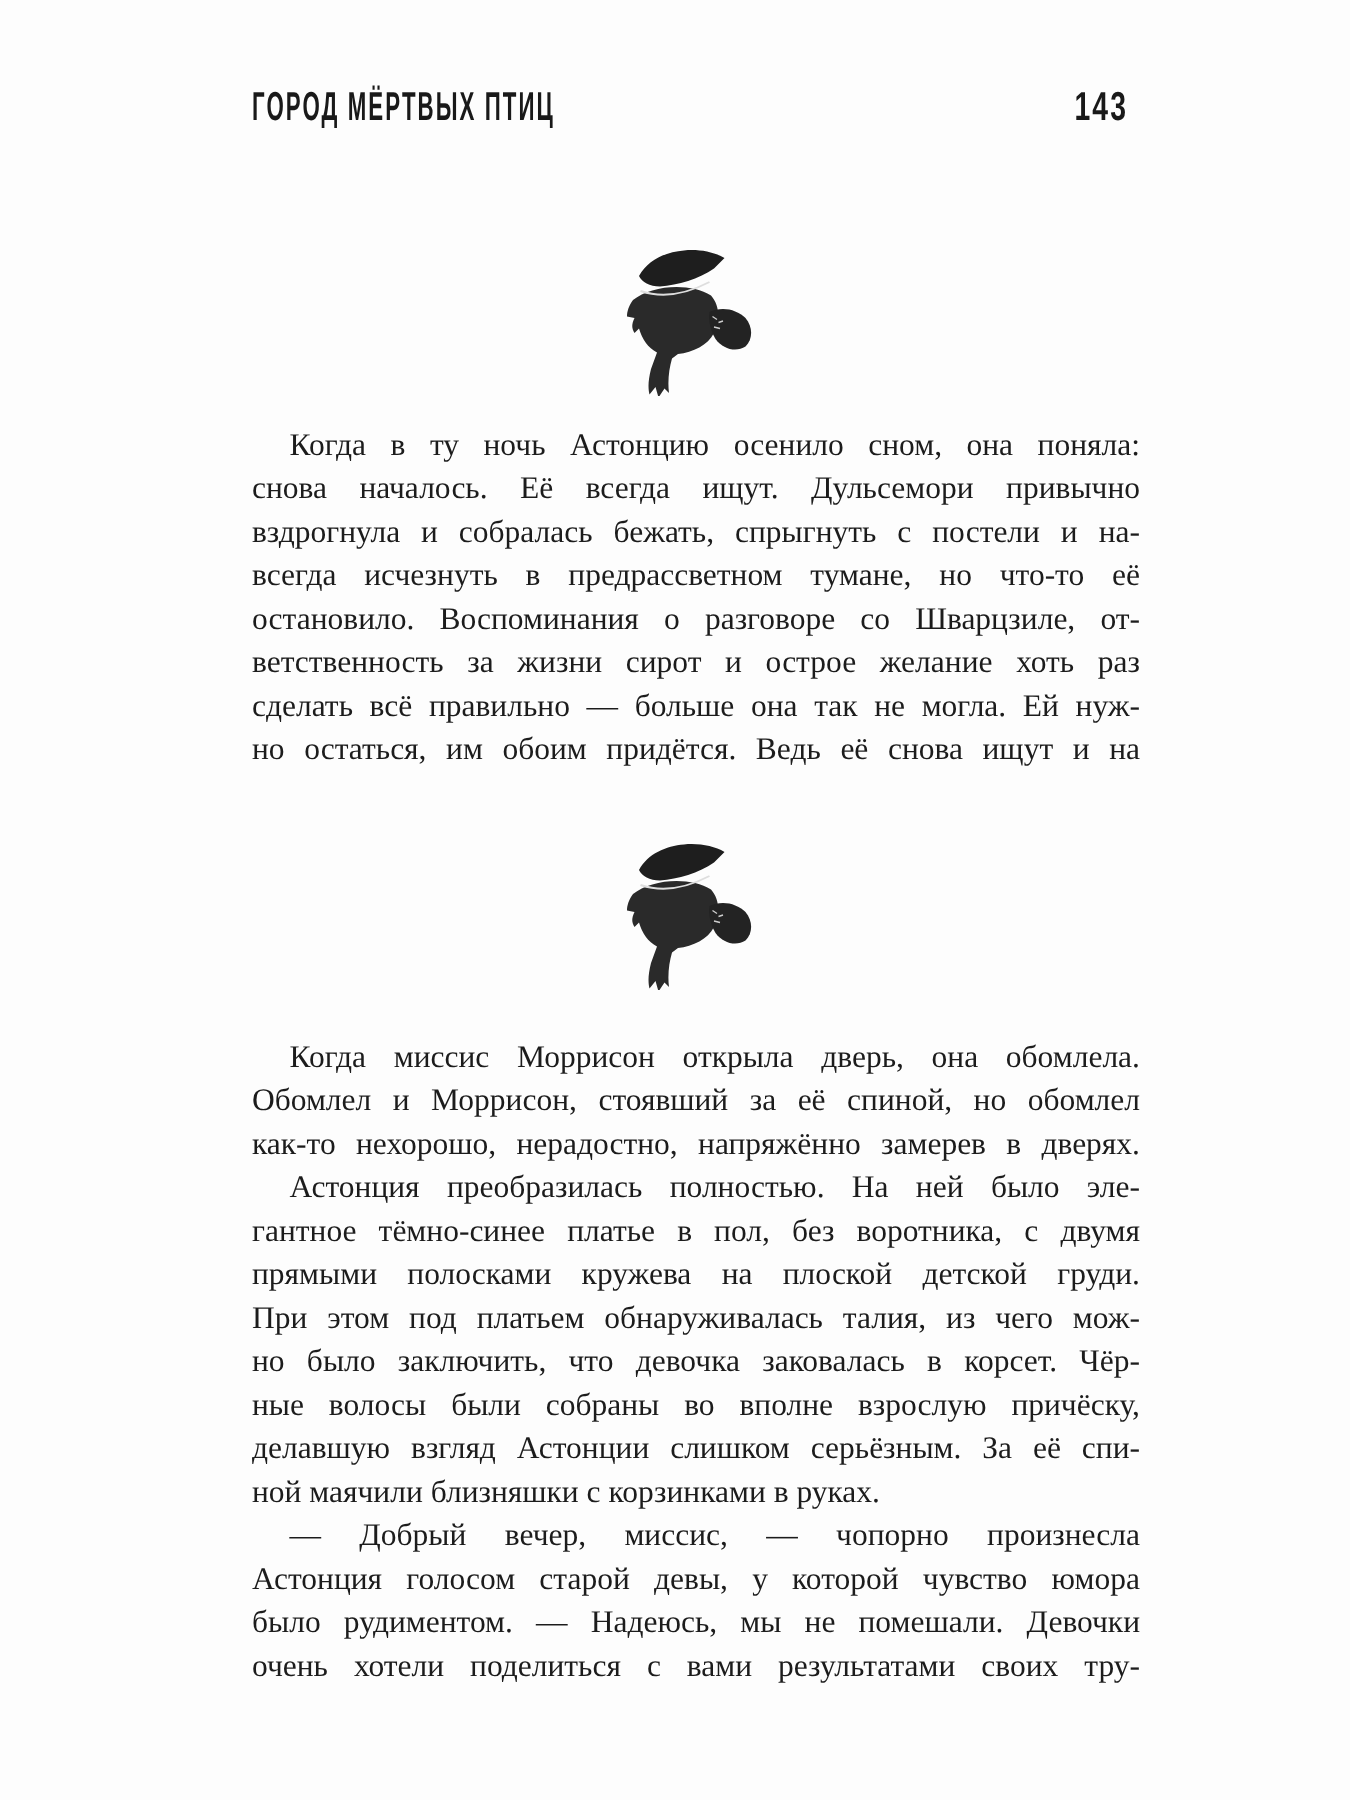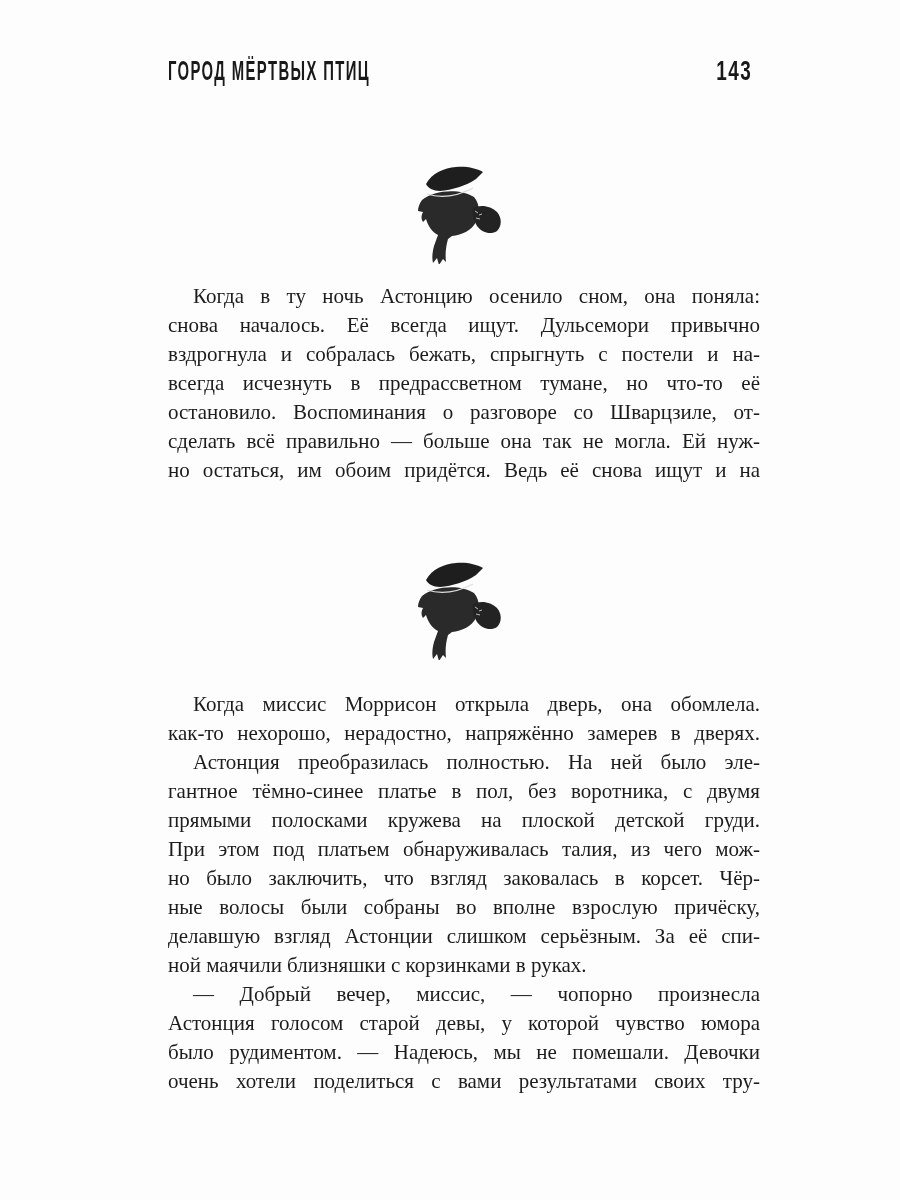--- a/index.html
+++ b/index.html
@@ -100,36 +100,38 @@
     <use href="#crow"></use>
   </svg>
 
   <div class="text-block text-block-1">
       <div class="para">
         <div class="line indent">Когда в ту ночь Астонцию осенило сном, она поняла:</div>
         <div class="line">снова началось. Её всегда ищут. Дульсемори привычно</div>
         <div class="line">вздрогнула и собралась бежать, спрыгнуть с постели и на-</div>
         <div class="line">всегда исчезнуть в предрассветном тумане, но что-то её</div>
         <div class="line">остановило. Воспоминания о разговоре со Шварцзиле, от-</div>
+        <div class="line">ветственность за жизни сирот и острое желание хоть раз</div>
         <div class="line">сделать всё правильно — больше она так не могла. Ей нуж-</div>
         <div class="line">но остаться, им обоим придётся. Ведь её снова ищут и на</div>
       </div>
     </div>
 
   <div class="text-block text-block-2">
       <div class="para">
         <div class="line indent">Когда миссис Моррисон открыла дверь, она обомлела.</div>
+        <div class="line">Обомлел и Моррисон, стоявший за её спиной, но обомлел</div>
         <div class="line">как-то нехорошо, нерадостно, напряжённо замерев в дверях.</div>
       </div>
       <div class="para">
         <div class="line indent">Астонция преобразилась полностью. На ней было эле-</div>
         <div class="line">гантное тёмно-синее платье в пол, без воротника, с двумя</div>
         <div class="line">прямыми полосками кружева на плоской детской груди.</div>
         <div class="line">При этом под платьем обнаруживалась талия, из чего мож-</div>
-        <div class="line">но было заключить, что взгляд заковалась в корсет. Чёр-</div>
+        <div class="line">но было заключить, что девочка заковалась в корсет. Чёр-</div>
         <div class="line">ные волосы были собраны во вполне взрослую причёску,</div>
         <div class="line">делавшую взгляд Астонции слишком серьёзным. За её спи-</div>
         <div class="line last">ной маячили близняшки с корзинками в руках.</div>
       </div>
       <div class="para">
         <div class="line indent">— Добрый вечер, миссис, — чопорно произнесла</div>
         <div class="line">Астонция голосом старой девы, у которой чувство юмора</div>
         <div class="line">было рудиментом. — Надеюсь, мы не помешали. Девочки</div>
         <div class="line">очень хотели поделиться с вами результатами своих тру-</div>
       </div>

